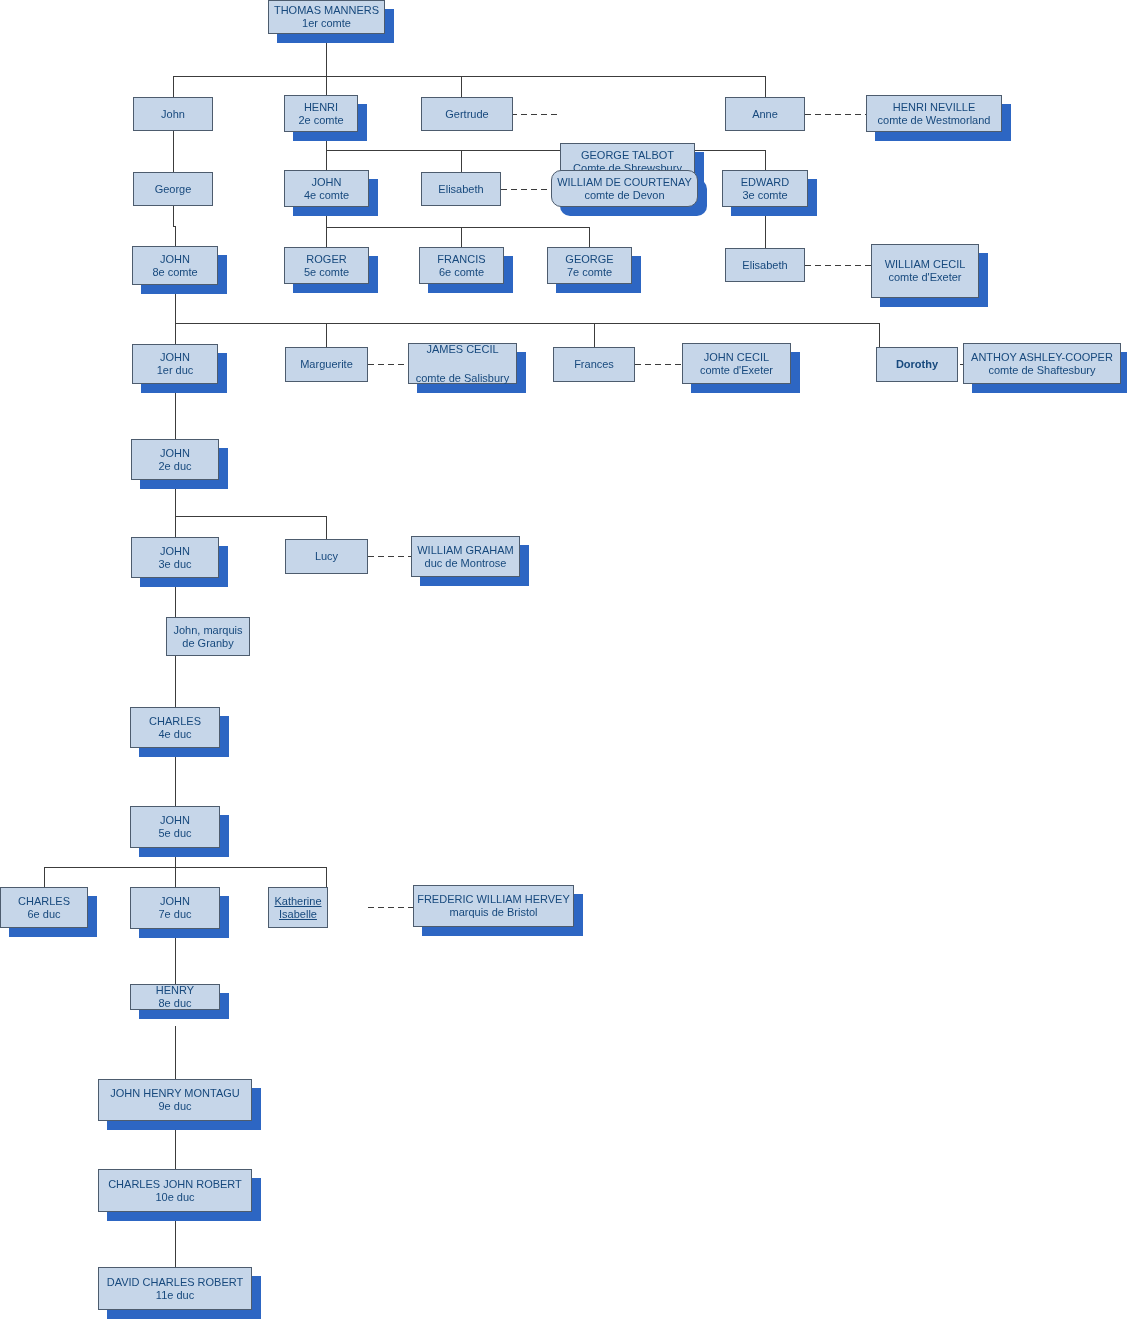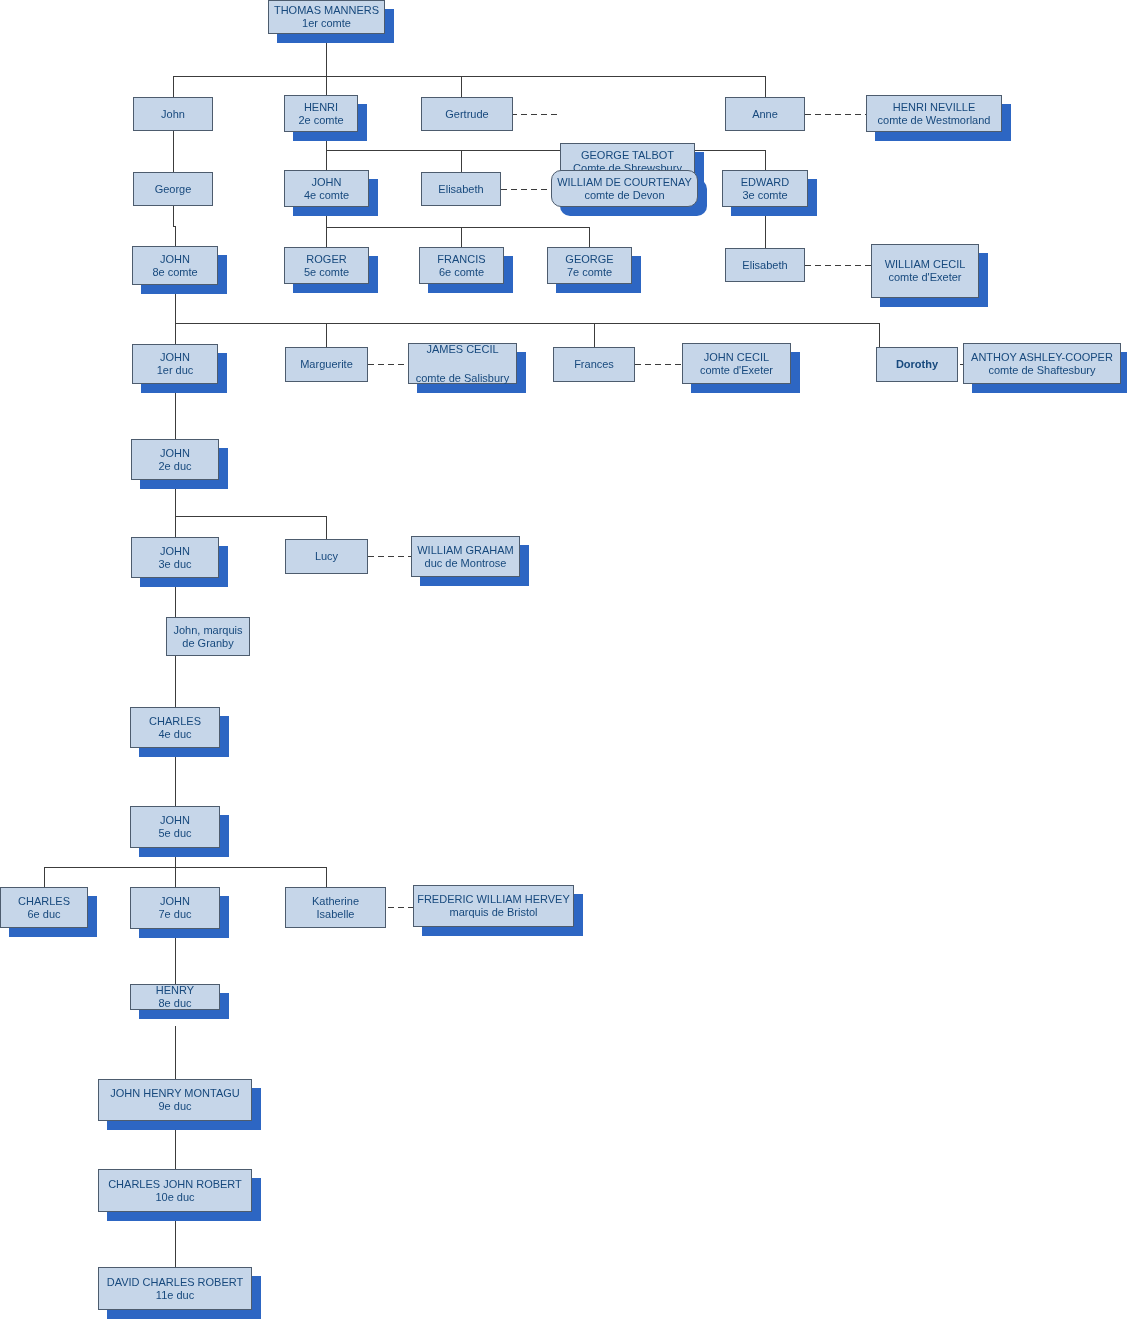--- a/index.html
+++ b/index.html
@@ -239,21 +239,21 @@
       <div class="node-line">5e duc</div>
     </div>
     <div class="node shadow" style="left: 0px; top: 887px; width: 88px; height: 41px;">
       <div class="node-line">CHARLES</div>
       <div class="node-line">6e duc</div>
     </div>
     <div class="node shadow" style="left: 130px; top: 887px; width: 90px; height: 42px;">
       <div class="node-line">JOHN</div>
       <div class="node-line">7e duc</div>
     </div>
-    <div class="node" style="left: 285px; top: 887px; width: 101px; height: 41px;">
+    <div class="node" style="left: 268px; top: 887px; width: 60px; height: 41px; text-decoration: underline;">
       <div class="node-line">Katherine</div>
       <div class="node-line">Isabelle</div>
     </div>
     <div class="node shadow" style="left: 413px; top: 885px; width: 161px; height: 42px;">
       <div class="node-line">FREDERIC WILLIAM HERVEY</div>
       <div class="node-line">marquis de Bristol</div>
     </div>
     <div class="node shadow" style="left: 130px; top: 984px; width: 90px; height: 26px;">
       <div class="node-line">HENRY</div>
       <div class="node-line">8e duc</div>

